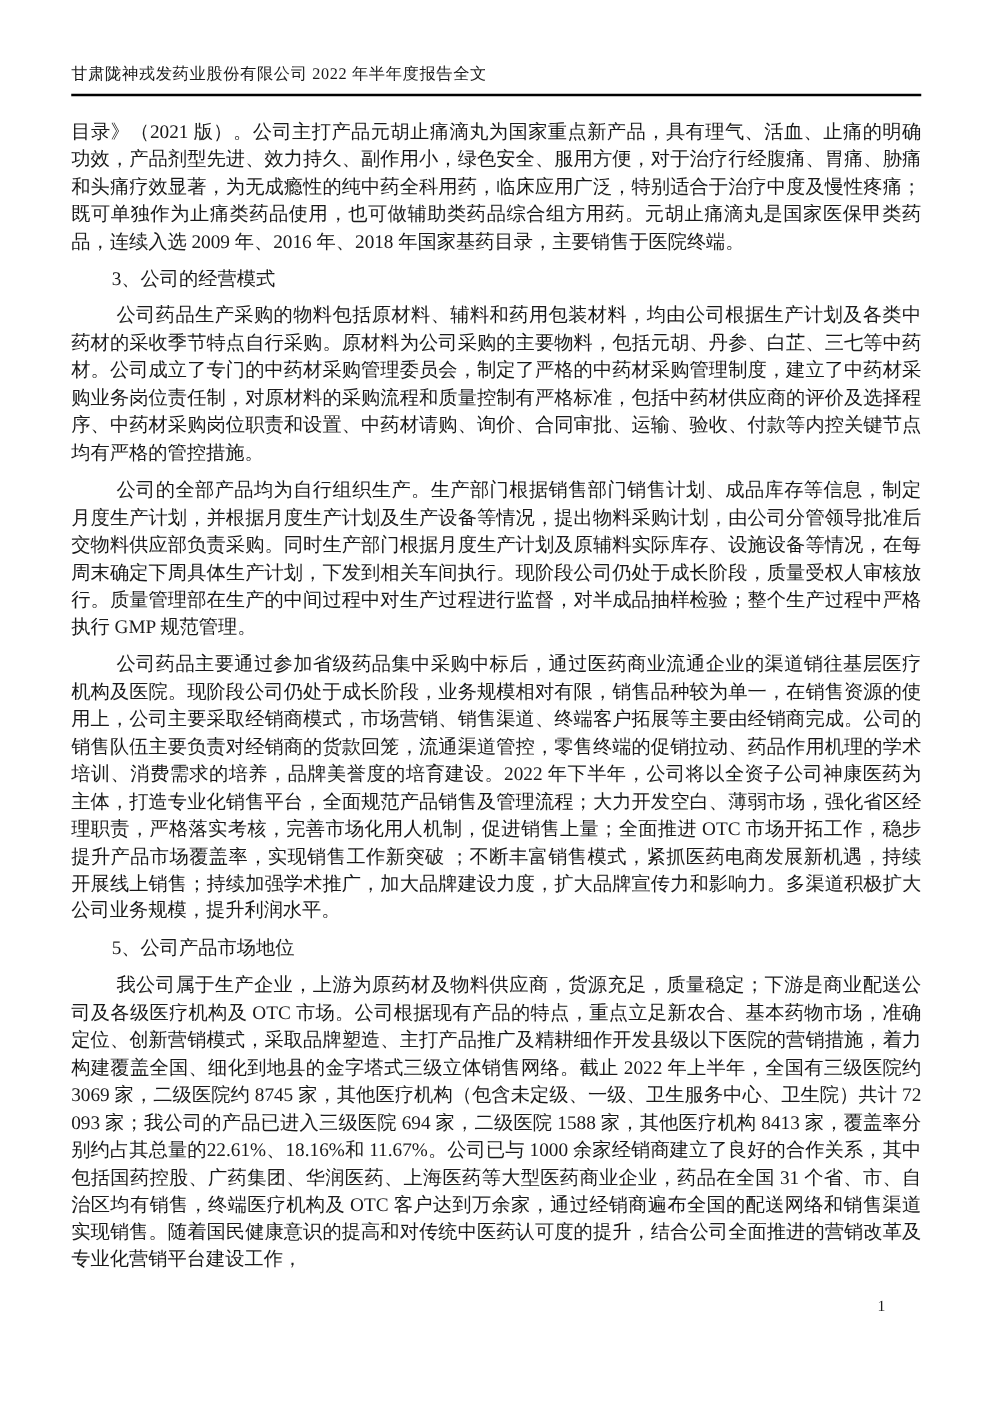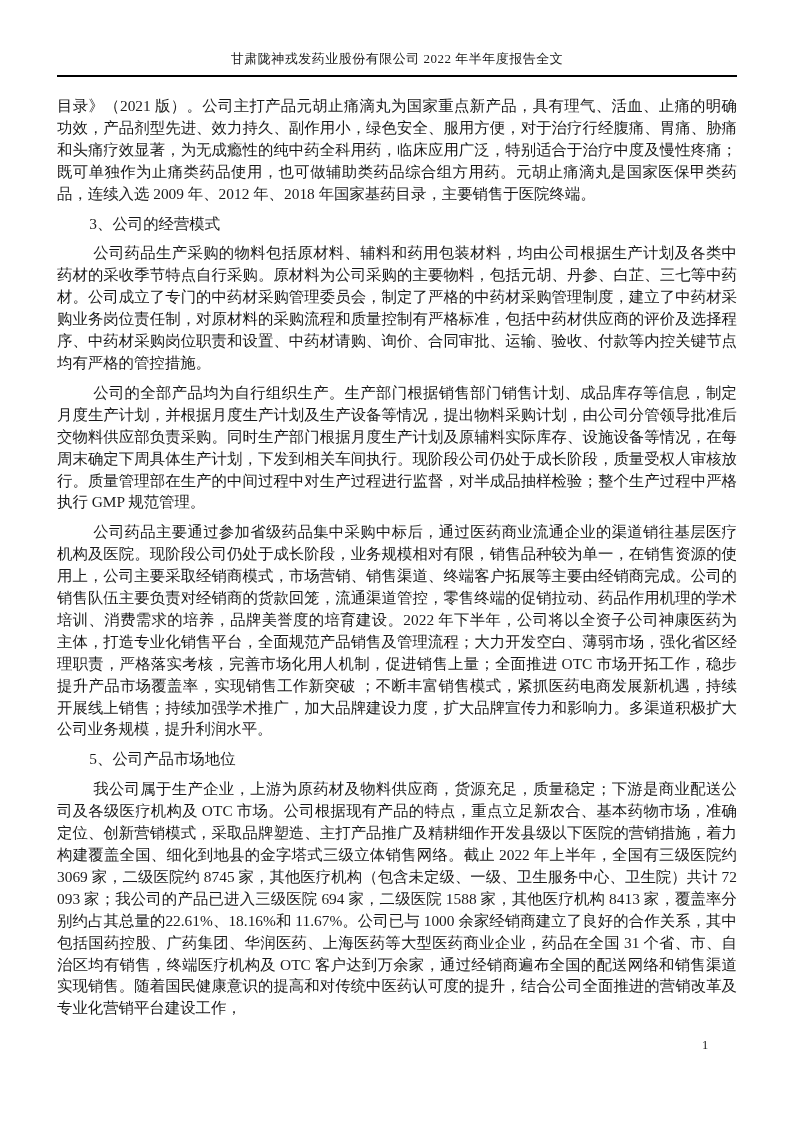--- a/index.html
+++ b/index.html
@@ -12,21 +12,21 @@
     background: #ffffff;
     font-family: "Liberation Serif", "DejaVu Serif", serif;
     color: #1a1a1a;
     overflow: hidden;
   }
   .page-header {
     position: absolute;
     top: 50px;
     left: 57px;
     width: 680px;
-    text-align: center;
+    text-align: left;
     font-size: 13px;
     letter-spacing: 0.5px;
     border-bottom: 2px solid #000000;
     padding-bottom: 7px;
   }
   .page-body {
     position: absolute;
     top: 95px;
     left: 57px;
     width: 680px;
@@ -48,21 +48,21 @@
 </style>
 </head>
 <body>
 
 <div class="page">
   <header class="page-header">
     <span class="header-title">甘肃陇神戎发药业股份有限公司 2022 年半年度报告全文</span>
   </header>
 
   <main class="page-body" id="doc-body">
-      <p class="block continuation">目录》（2021 版）。公司主打产品元胡止痛滴丸为国家重点新产品，具有理气、活血、止痛的明确功效，产品剂型先进、效力持久、副作用小，绿色安全、服用方便，对于治疗行经腹痛、胃痛、胁痛和头痛疗效显著，为无成瘾性的纯中药全科用药，临床应用广泛，特别适合于治疗中度及慢性疼痛；既可单独作为止痛类药品使用，也可做辅助类药品综合组方用药。元胡止痛滴丸是国家医保甲类药品，连续入选 2009 年、2012 年、2018 年国家基药目录，主要销售于医院终端。</p>
+      <p class="block continuation">目录》（2021 版）。公司主打产品元胡止痛滴丸为国家重点新产品，具有理气、活血、止痛的明确功效，产品剂型先进、效力持久、副作用小，绿色安全、服用方便，对于治疗行经腹痛、胃痛、胁痛和头痛疗效显著，为无成瘾性的纯中药全科用药，临床应用广泛，特别适合于治疗中度及慢性疼痛；既可单独作为止痛类药品使用，也可做辅助类药品综合组方用药。元胡止痛滴丸是国家医保甲类药品，连续入选 2009 年、2016 年、2018 年国家基药目录，主要销售于医院终端。</p>
       <p class="block heading">3、公司的经营模式</p>
       <p class="block paragraph">公司药品生产采购的物料包括原材料、辅料和药用包装材料，均由公司根据生产计划及各类中药材的采收季节特点自行采购。原材料为公司采购的主要物料，包括元胡、丹参、白芷、三七等中药材。公司成立了专门的中药材采购管理委员会，制定了严格的中药材采购管理制度，建立了中药材采购业务岗位责任制，对原材料的采购流程和质量控制有严格标准，包括中药材供应商的评价及选择程序、中药材采购岗位职责和设置、中药材请购、询价、合同审批、运输、验收、付款等内控关键节点均有严格的管控措施。</p>
       <p class="block paragraph">公司的全部产品均为自行组织生产。生产部门根据销售部门销售计划、成品库存等信息，制定月度生产计划，并根据月度生产计划及生产设备等情况，提出物料采购计划，由公司分管领导批准后交物料供应部负责采购。同时生产部门根据月度生产计划及原辅料实际库存、设施设备等情况，在每周末确定下周具体生产计划，下发到相关车间执行。现阶段公司仍处于成长阶段，质量受权人审核放行。质量管理部在生产的中间过程中对生产过程进行监督，对半成品抽样检验；整个生产过程中严格执行 GMP 规范管理。</p>
       <p class="block paragraph">公司药品主要通过参加省级药品集中采购中标后，通过医药商业流通企业的渠道销往基层医疗机构及医院。现阶段公司仍处于成长阶段，业务规模相对有限，销售品种较为单一，在销售资源的使用上，公司主要采取经销商模式，市场营销、销售渠道、终端客户拓展等主要由经销商完成。公司的销售队伍主要负责对经销商的货款回笼，流通渠道管控，零售终端的促销拉动、药品作用机理的学术培训、消费需求的培养，品牌美誉度的培育建设。2022 年下半年，公司将以全资子公司神康医药为主体，打造专业化销售平台，全面规范产品销售及管理流程；大力开发空白、薄弱市场，强化省区经理职责，严格落实考核，完善市场化用人机制，促进销售上量；全面推进 OTC 市场开拓工作，稳步提升产品市场覆盖率，实现销售工作新突破 ；不断丰富销售模式，紧抓医药电商发展新机遇，持续开展线上销售；持续加强学术推广，加大品牌建设力度，扩大品牌宣传力和影响力。多渠道积极扩大公司业务规模，提升利润水平。</p>
       <p class="block heading">5、公司产品市场地位</p>
       <p class="block paragraph">我公司属于生产企业，上游为原药材及物料供应商，货源充足，质量稳定；下游是商业配送公司及各级医疗机构及 OTC 市场。公司根据现有产品的特点，重点立足新农合、基本药物市场，准确定位、创新营销模式，采取品牌塑造、主打产品推广及精耕细作开发县级以下医院的营销措施，着力构建覆盖全国、细化到地县的金字塔式三级立体销售网络。截止 2022 年上半年，全国有三级医院约 3069 家，二级医院约 8745 家，其他医疗机构（包含未定级、一级、卫生服务中心、卫生院）共计 72093 家；我公司的产品已进入三级医院 694 家，二级医院 1588 家，其他医疗机构 8413 家，覆盖率分别约占其总量的22.61%、18.16%和 11.67%。公司已与 1000 余家经销商建立了良好的合作关系，其中包括国药控股、广药集团、华润医药、上海医药等大型医药商业企业，药品在全国 31 个省、市、自治区均有销售，终端医疗机构及 OTC 客户达到万余家，通过经销商遍布全国的配送网络和销售渠道实现销售。随着国民健康意识的提高和对传统中医药认可度的提升，结合公司全面推进的营销改革及专业化营销平台建设工作，</p>
     </main>
 
   <div class="page-number">1</div>
 </div>

